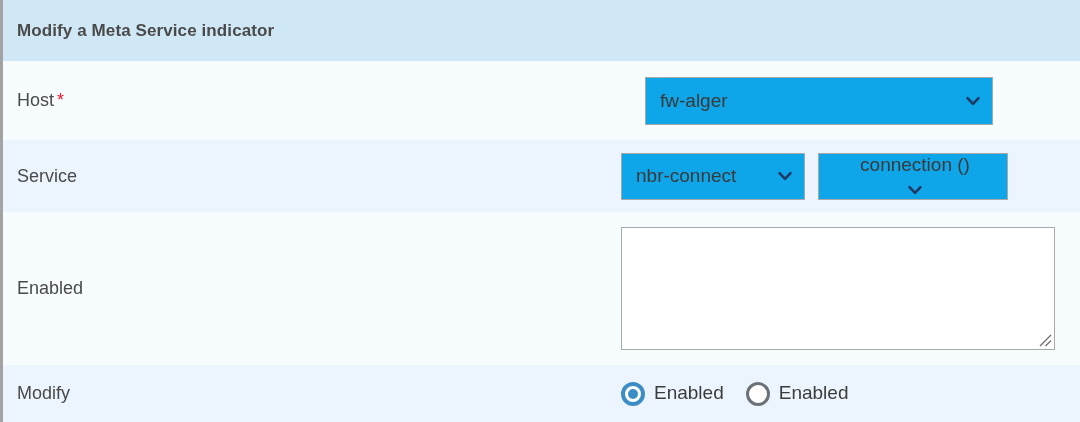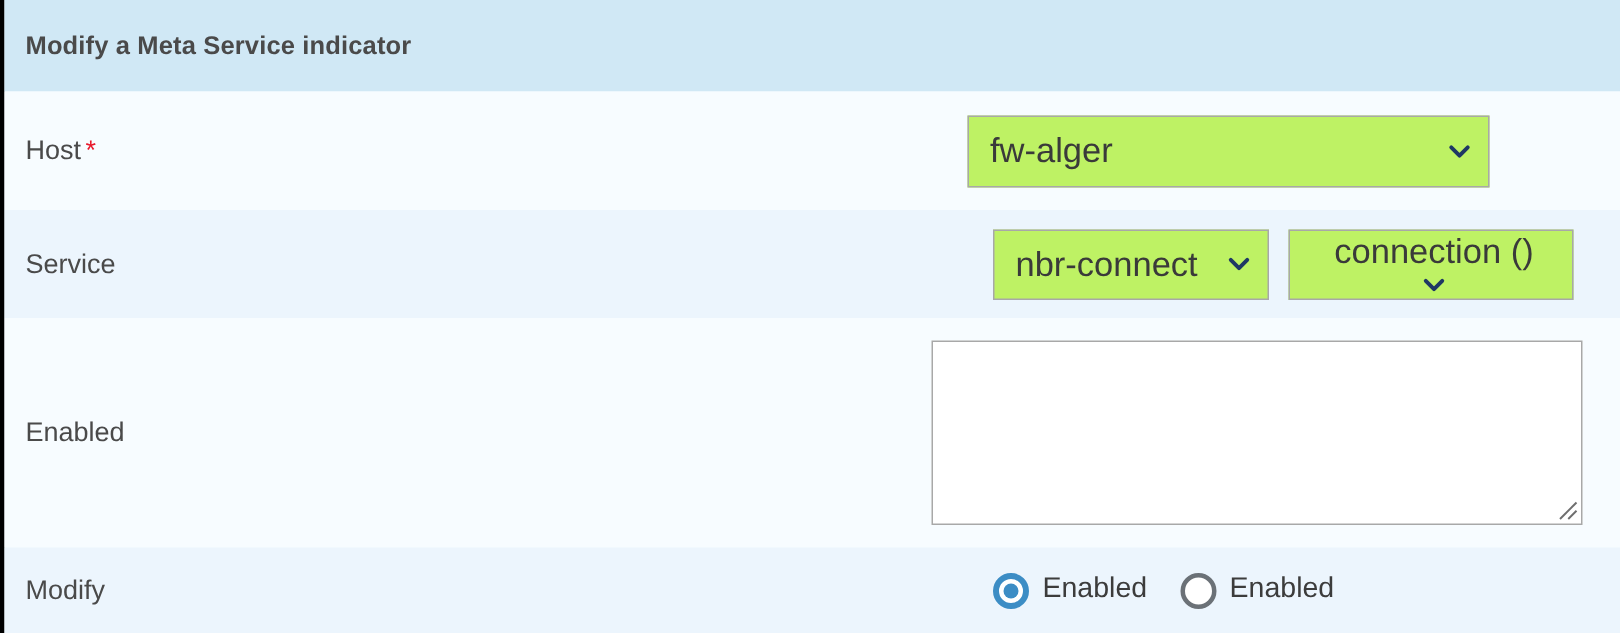--- a/index.html
+++ b/index.html
@@ -12,21 +12,21 @@
     height: 422px;
     font-family: "Liberation Sans", sans-serif;
     overflow: hidden;
   }
 
   .form-panel {
     width: 1080px;
     height: 422px;
     position: relative;
     box-sizing: border-box;
-    border-left: 3px solid #000000;
+    border-left: 3px solid #a3a3a3;
     background: #f7fcff;
   }
 
   
   .panel-header {
     height: 61px;
     background: #d0e8f5;
     display: flex;
     align-items: center;
     box-sizing: border-box;
@@ -41,21 +41,21 @@
 
   
   .form-row {
     display: flex;
     align-items: center;
     box-sizing: border-box;
     padding-left: 14px;
     width: 100%;
   }
   .row-light { background: #f7fcff; }
-  .row-dark  { background: #ecf5fd; gap: 41px; }
+  .row-dark  { background: #ecf5fd; }
 
   .row-host     { height: 79px; gap: 24px; }
   .row-service  { height: 72px; }
   .row-comments { height: 153px; }
   .row-status   { height: 57px; }
 
   .row-label {
     width: 604px;
     flex: 0 0 604px;
     font-size: 18px;
@@ -71,27 +71,27 @@
     flex: 1 1 auto;
     display: flex;
     align-items: center;
     gap: 13px;
   }
 
   
   .select-box {
     position: relative;
     box-sizing: border-box;
-    background: #bef264;
+    background: #0ea5e9;
     border: 1px solid #a8a8a8;
     display: flex;
     align-items: center;
     padding: 0 10px 0 14px;
     color: #3c3c3c;
-    font-size: 23px;
+    font-size: 19px;
     cursor: pointer;
     user-select: none;
   }
   .select-host    { width: 348px; height: 48px; }
   .select-service { width: 184px; height: 47px; }
   .select-metric  { width: 190px; height: 47px; flex-direction: column; }
 
   .select-value {
     flex: 1 1 auto;
     white-space: nowrap;

